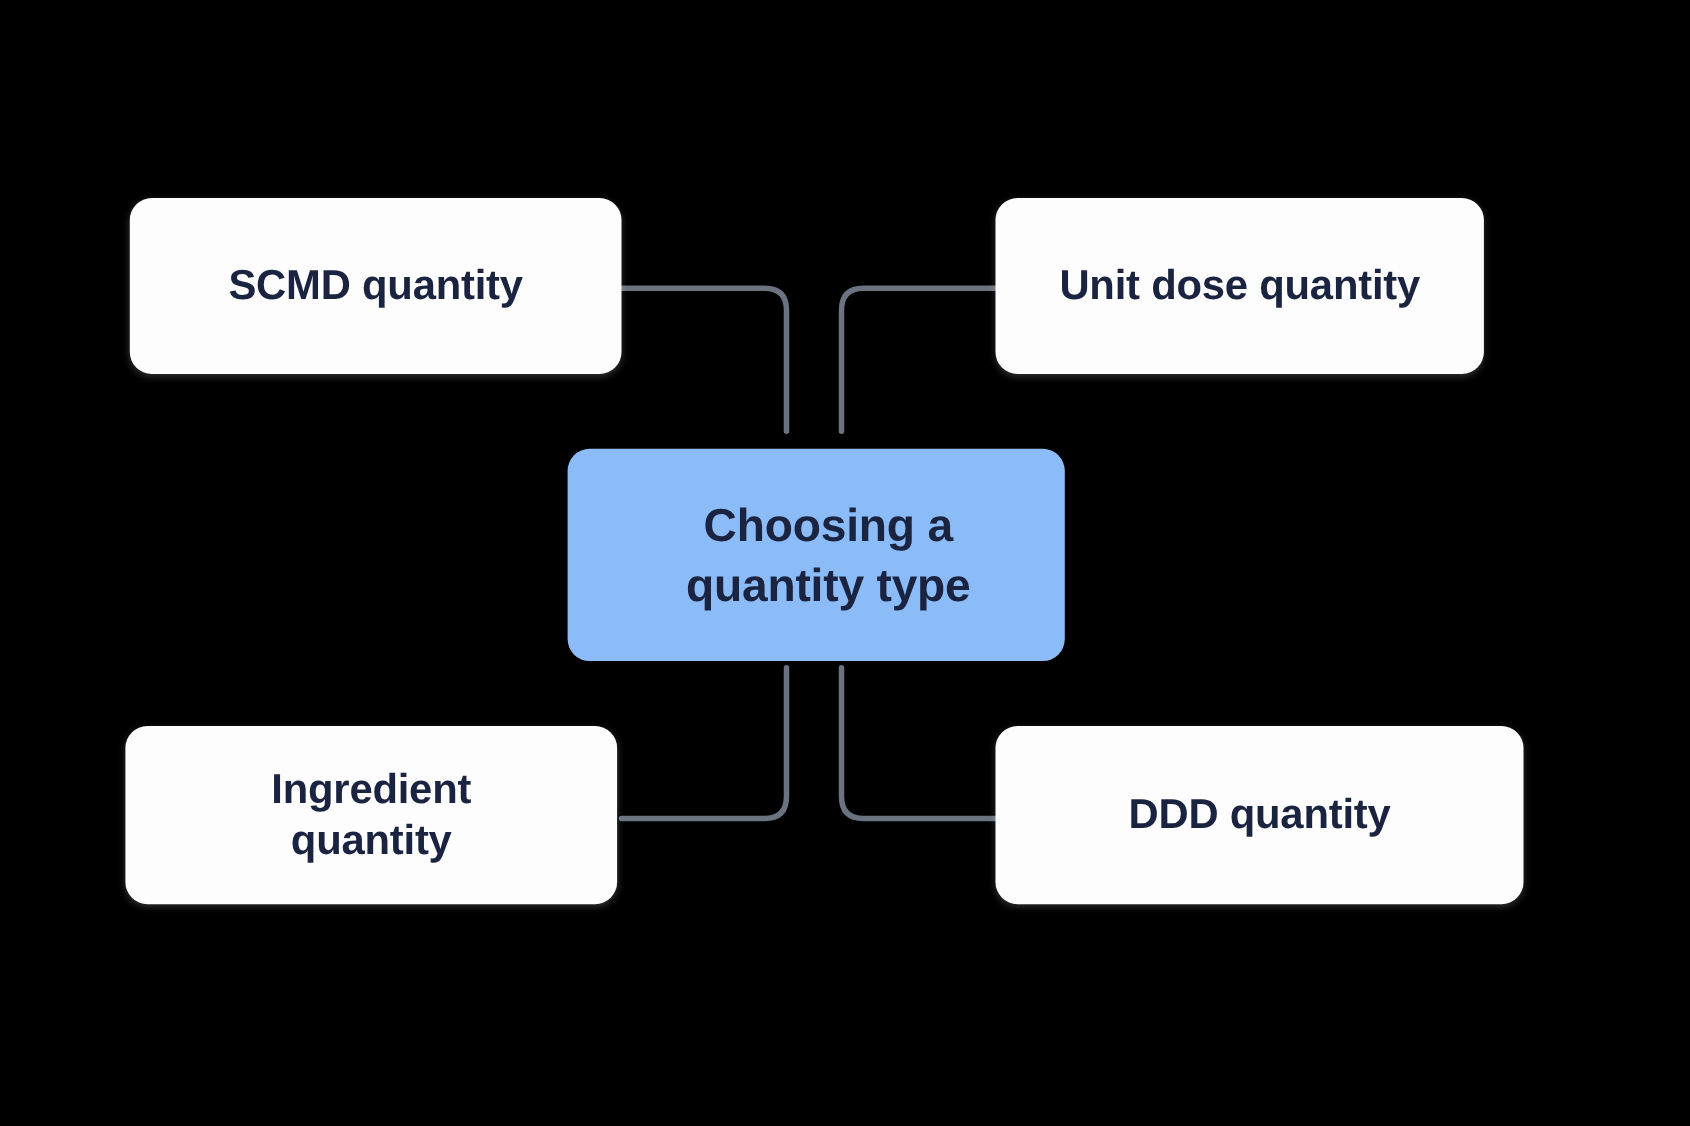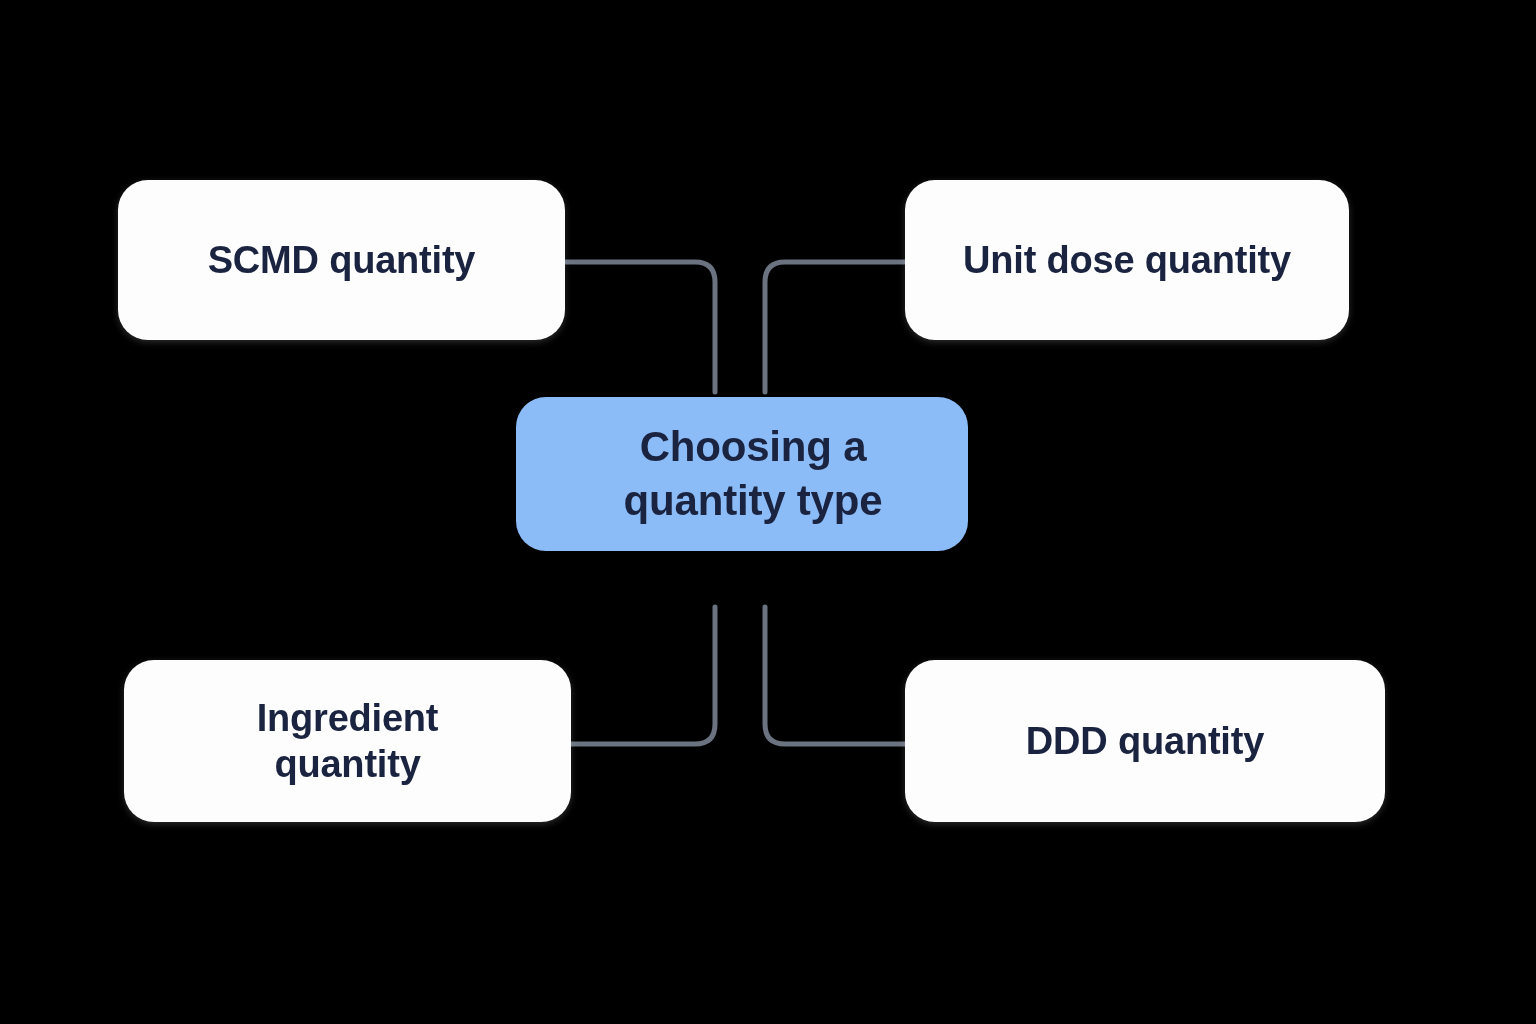--- a/index.html
+++ b/index.html
@@ -26,21 +26,21 @@
     height: 1024px;
     pointer-events: none;
   }
   .node {
     position: absolute;
     box-sizing: border-box;
     display: flex;
     align-items: center;
     justify-content: center;
     text-align: center;
-    border-radius: 30px;
+    border-radius: 20px;
     z-index: 2;
   }
   .node-leaf {
     background: #fdfdfd;
     box-shadow: 0 2px 7px rgba(255,255,255,0.18);
   }
   .node-center {
     background: #8cbcf7;
   }
   .node-label {
@@ -53,23 +53,23 @@
   .leaf-label {
     font-size: 38px;
   }
   .center-label {
     font-size: 42px;
     line-height: 1.28;
   }
   
   #node-scmd        { left: 118px; top: 180px; width: 447px; height: 160px; }
   #node-unit-dose   { left: 905px; top: 180px; width: 444px; height: 160px; }
-  #node-ingredient  { left: 124px; top: 660px; width: 447px; height: 162px; }
+  #node-ingredient  { left: 114px; top: 660px; width: 447px; height: 162px; }
   #node-ddd         { left: 905px; top: 660px; width: 480px; height: 162px; }
-  #node-center      { left: 516px; top: 397px; width: 452px; height: 154px; padding-left: 22px; }
+  #node-center      { left: 516px; top: 408px; width: 452px; height: 193px; padding-left: 22px; }
 </style>
 </head>
 <body>
 
 <div id="canvas">
 
   <svg id="edges" viewBox="0 0 1536 1024" width="1536" height="1024" xmlns="http://www.w3.org/2000/svg">
 
     <path d="M 565 262 L 695 262 Q 715 262 715 282 L 715 392" fill="none" stroke="#6b7280" stroke-width="5" stroke-linecap="round"></path>
 

